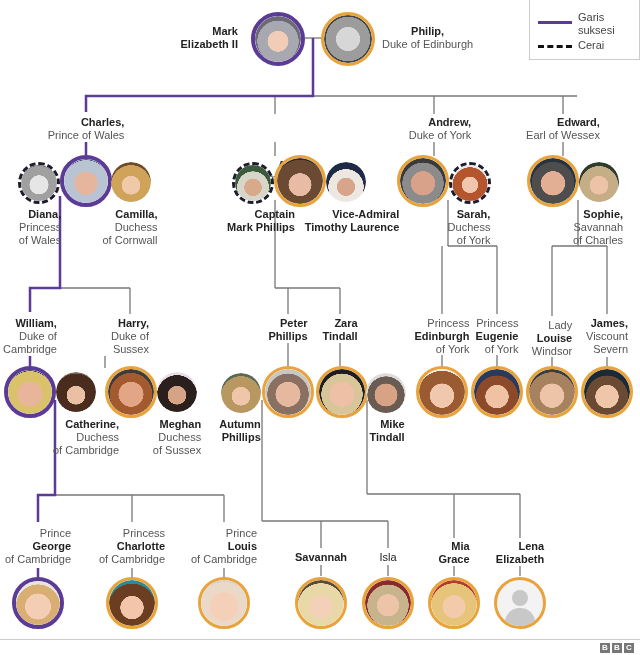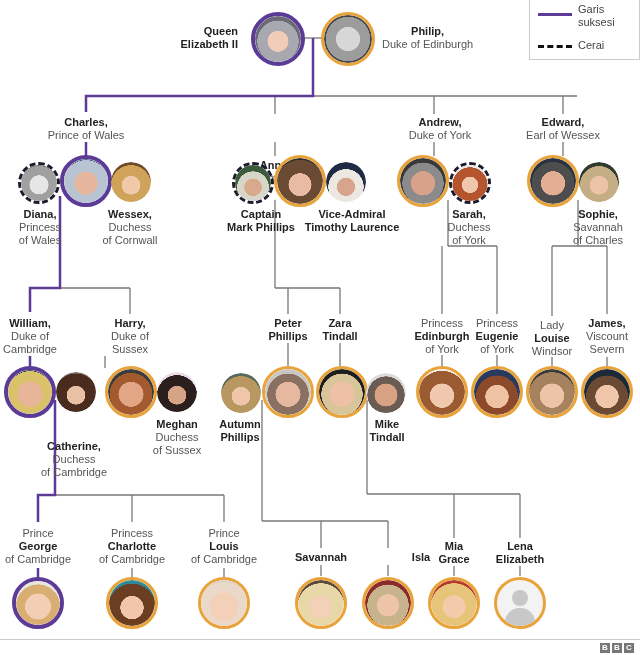--- a/index.html
+++ b/index.html
@@ -4,21 +4,21 @@
 <style>
   html,body{margin:0;padding:0;background:#fff;}
   body{width:640px;height:655px;position:relative;overflow:hidden;font-family:"Liberation Sans",sans-serif;color:#444;}
   #lines{position:absolute;left:0;top:0;}
   .node{position:absolute;border-radius:50%;box-sizing:border-box;overflow:hidden;}
   .node .face{position:absolute;inset:0;border-radius:50%;}
   .gold{border:3px solid #e8a33b;}
   .purple{border:4px solid #5b3b96;}
   .dashed{border:3px dashed #1d1b2e;}
   .plain{border:0;}
-  .lbl{position:absolute;text-align:center;font-size:11px;line-height:13px;color:#555;white-space:nowrap;transform:translateX(-50%);}
+  .lbl{position:absolute;text-align:right;font-size:11px;line-height:13px;color:#555;white-space:nowrap;transform:translateX(-50%);}
   .lbl b{color:#222;font-weight:bold;display:block;}
   .lbl span{display:block;}
   .lbl.left{text-align:right;transform:none;}
   .lbl.right{text-align:center;transform:none;}
   .legend{position:absolute;left:529px;top:-2px;width:111px;height:62px;border:1px solid #ccc;box-sizing:border-box;background:#fff;}
   .legend .row{position:absolute;left:8px;font-size:11px;color:#444;}
   .legend .sw{display:inline-block;width:34px;height:0;vertical-align:middle;margin-right:6px;}
   .footer-line{position:absolute;left:0;top:639px;width:640px;height:1px;background:#ccc;}
   .bbc{position:absolute;right:6px;top:643px;display:flex;gap:2px;}
   .bbc span{width:10px;height:10px;background:#777;color:#fff;font-size:8px;line-height:10px;text-align:center;font-weight:bold;}
@@ -90,36 +90,36 @@
     <polyline points="313,38 313,96 86,96 86,112"></polyline>
     <line x1="86" y1="142" x2="86" y2="156"></line>
     <polyline points="60,196 60,288 30,288 30,312"></polyline>
     <line x1="30" y1="356" x2="30" y2="368"></line>
     <polyline points="55,400 55,495 38,495 38,522"></polyline>
     <line x1="38" y1="568" x2="38" y2="578"></line>
   </g>
 </svg>
 
 <div class="legend">
-  <div class="row" style="top:8px;">
+  <div class="row" style="top:16px;">
     <span class="sw" style="border-top:3px solid #5b3b96;"></span><span style="position:absolute;left:40px;top:-4px;line-height:13px;">
         <span style="display:block">Garis</span>
         <span style="display:block">suksesi</span>
       </span>
   </div>
   <div class="row" style="top:40px;">
     <span class="sw" style="border-top:3px dashed #111;"></span><span>Cerai</span>
   </div>
 </div>
 
 <div class="node purple" style="left:251px;top:12px;width:54px;height:54px;">
     <div class="face" style="background:radial-gradient(circle at 50% 55%,#f1cdb7 0 30%,#a8a8b0 31% 60%,#6d6a78 61%);"></div>
   </div>
 <div class="lbl left" style="right:402px;top:25px;font-weight:bold;color:#222;">
-    <span>Queen</span>
+    <span>Mark</span>
     <span>Elizabeth II</span>
   </div>
 <div class="node gold" style="left:321px;top:12px;width:54px;height:54px;">
     <div class="face" style="background:radial-gradient(circle at 50% 50%,#d7d7d7 0 35%,#9c9c9c 36% 65%,#444 66%);"></div>
   </div>
 <div class="lbl right" style="left:382px;top:25px;">
     <b>Philip,</b>
     <span>Duke of Edinburgh</span>
   </div>
 
@@ -148,21 +148,21 @@
   </div>
 <div class="node plain" style="left:111px;top:162px;width:40px;height:40px;">
     <div class="face" style="background:radial-gradient(circle at 50% 58%,#f0c9a8 0 30%,#cfa45a 31% 65%,#6e4c2a 66%);"></div>
   </div>
 <div class="lbl" style="left:40px;top:208px;">
     <b>Diana,</b>
     <span>Princess</span>
     <span>of Wales</span>
   </div>
 <div class="lbl" style="left:130px;top:208px;">
-    <b>Wessex,</b>
+    <b>Camilla,</b>
     <span>Duchess</span>
     <span>of Cornwall</span>
   </div>
 
 <div class="node dashed" style="left:232px;top:162px;width:42px;height:42px;">
     <div class="face" style="background:radial-gradient(circle at 50% 62%,#d9a98c 0 30%,#d8d6c8 31% 55%,#3c5a3c 56%);"></div>
   </div>
 <div class="node gold" style="left:274px;top:155px;width:52px;height:52px;">
     <div class="face" style="background:radial-gradient(circle at 50% 58%,#e8bca4 0 32%,#6b4a33 33% 70%,#2c2c2c 71%);"></div>
   </div>
@@ -246,21 +246,21 @@
   </div>
 <div class="node plain" style="left:56px;top:372px;width:40px;height:40px;">
     <div class="face" style="background:radial-gradient(circle at 50% 58%,#eac0a5 0 30%,#4a2c1e 31% 70%,#7a6a60 71%);"></div>
   </div>
 <div class="node gold" style="left:105px;top:366px;width:52px;height:52px;">
     <div class="face" style="background:radial-gradient(circle at 50% 55%,#e2a585 0 36%,#a25a2e 37% 62%,#3c3c3c 63%);"></div>
   </div>
 <div class="node plain" style="left:157px;top:372px;width:40px;height:40px;">
     <div class="face" style="background:radial-gradient(circle at 50% 58%,#d5a487 0 30%,#2a1f1c 31% 65%,#e9dce8 66%);"></div>
   </div>
-<div class="lbl" style="left:74px;top:418px;margin-top:22px;">
+<div class="lbl" style="left:86px;top:418px;">
     <b>Catherine,</b>
     <span>Duchess</span>
     <span>of Cambridge</span>
   </div>
 <div class="lbl" style="left:177px;top:418px;">
     <b>Meghan</b>
     <span>Duchess</span>
     <span>of Sussex</span>
   </div>
 
@@ -309,21 +309,21 @@
     <span>of Cambridge</span>
   </div>
 <div class="lbl" style="left:224px;top:527px;">
     <span>Prince</span>
     <b>Louis</b>
     <span>of Cambridge</span>
   </div>
 <div class="lbl" style="left:321px;top:551px;font-weight:bold;color:#222;">
     <span>Savannah</span>
   </div>
-<div class="lbl" style="left:388px;top:551px;font-weight:bold;color:#222;margin-left:33px;">
+<div class="lbl" style="left:388px;top:551px;font-weight:normal;color:#222;">
     <span>Isla</span>
   </div>
 <div class="lbl" style="left:454px;top:540px;font-weight:bold;color:#222;">
     <span>Mia</span>
     <span>Grace</span>
   </div>
 <div class="lbl" style="left:520px;top:540px;font-weight:bold;color:#222;">
     <span>Lena</span>
     <span>Elizabeth</span>
   </div>

